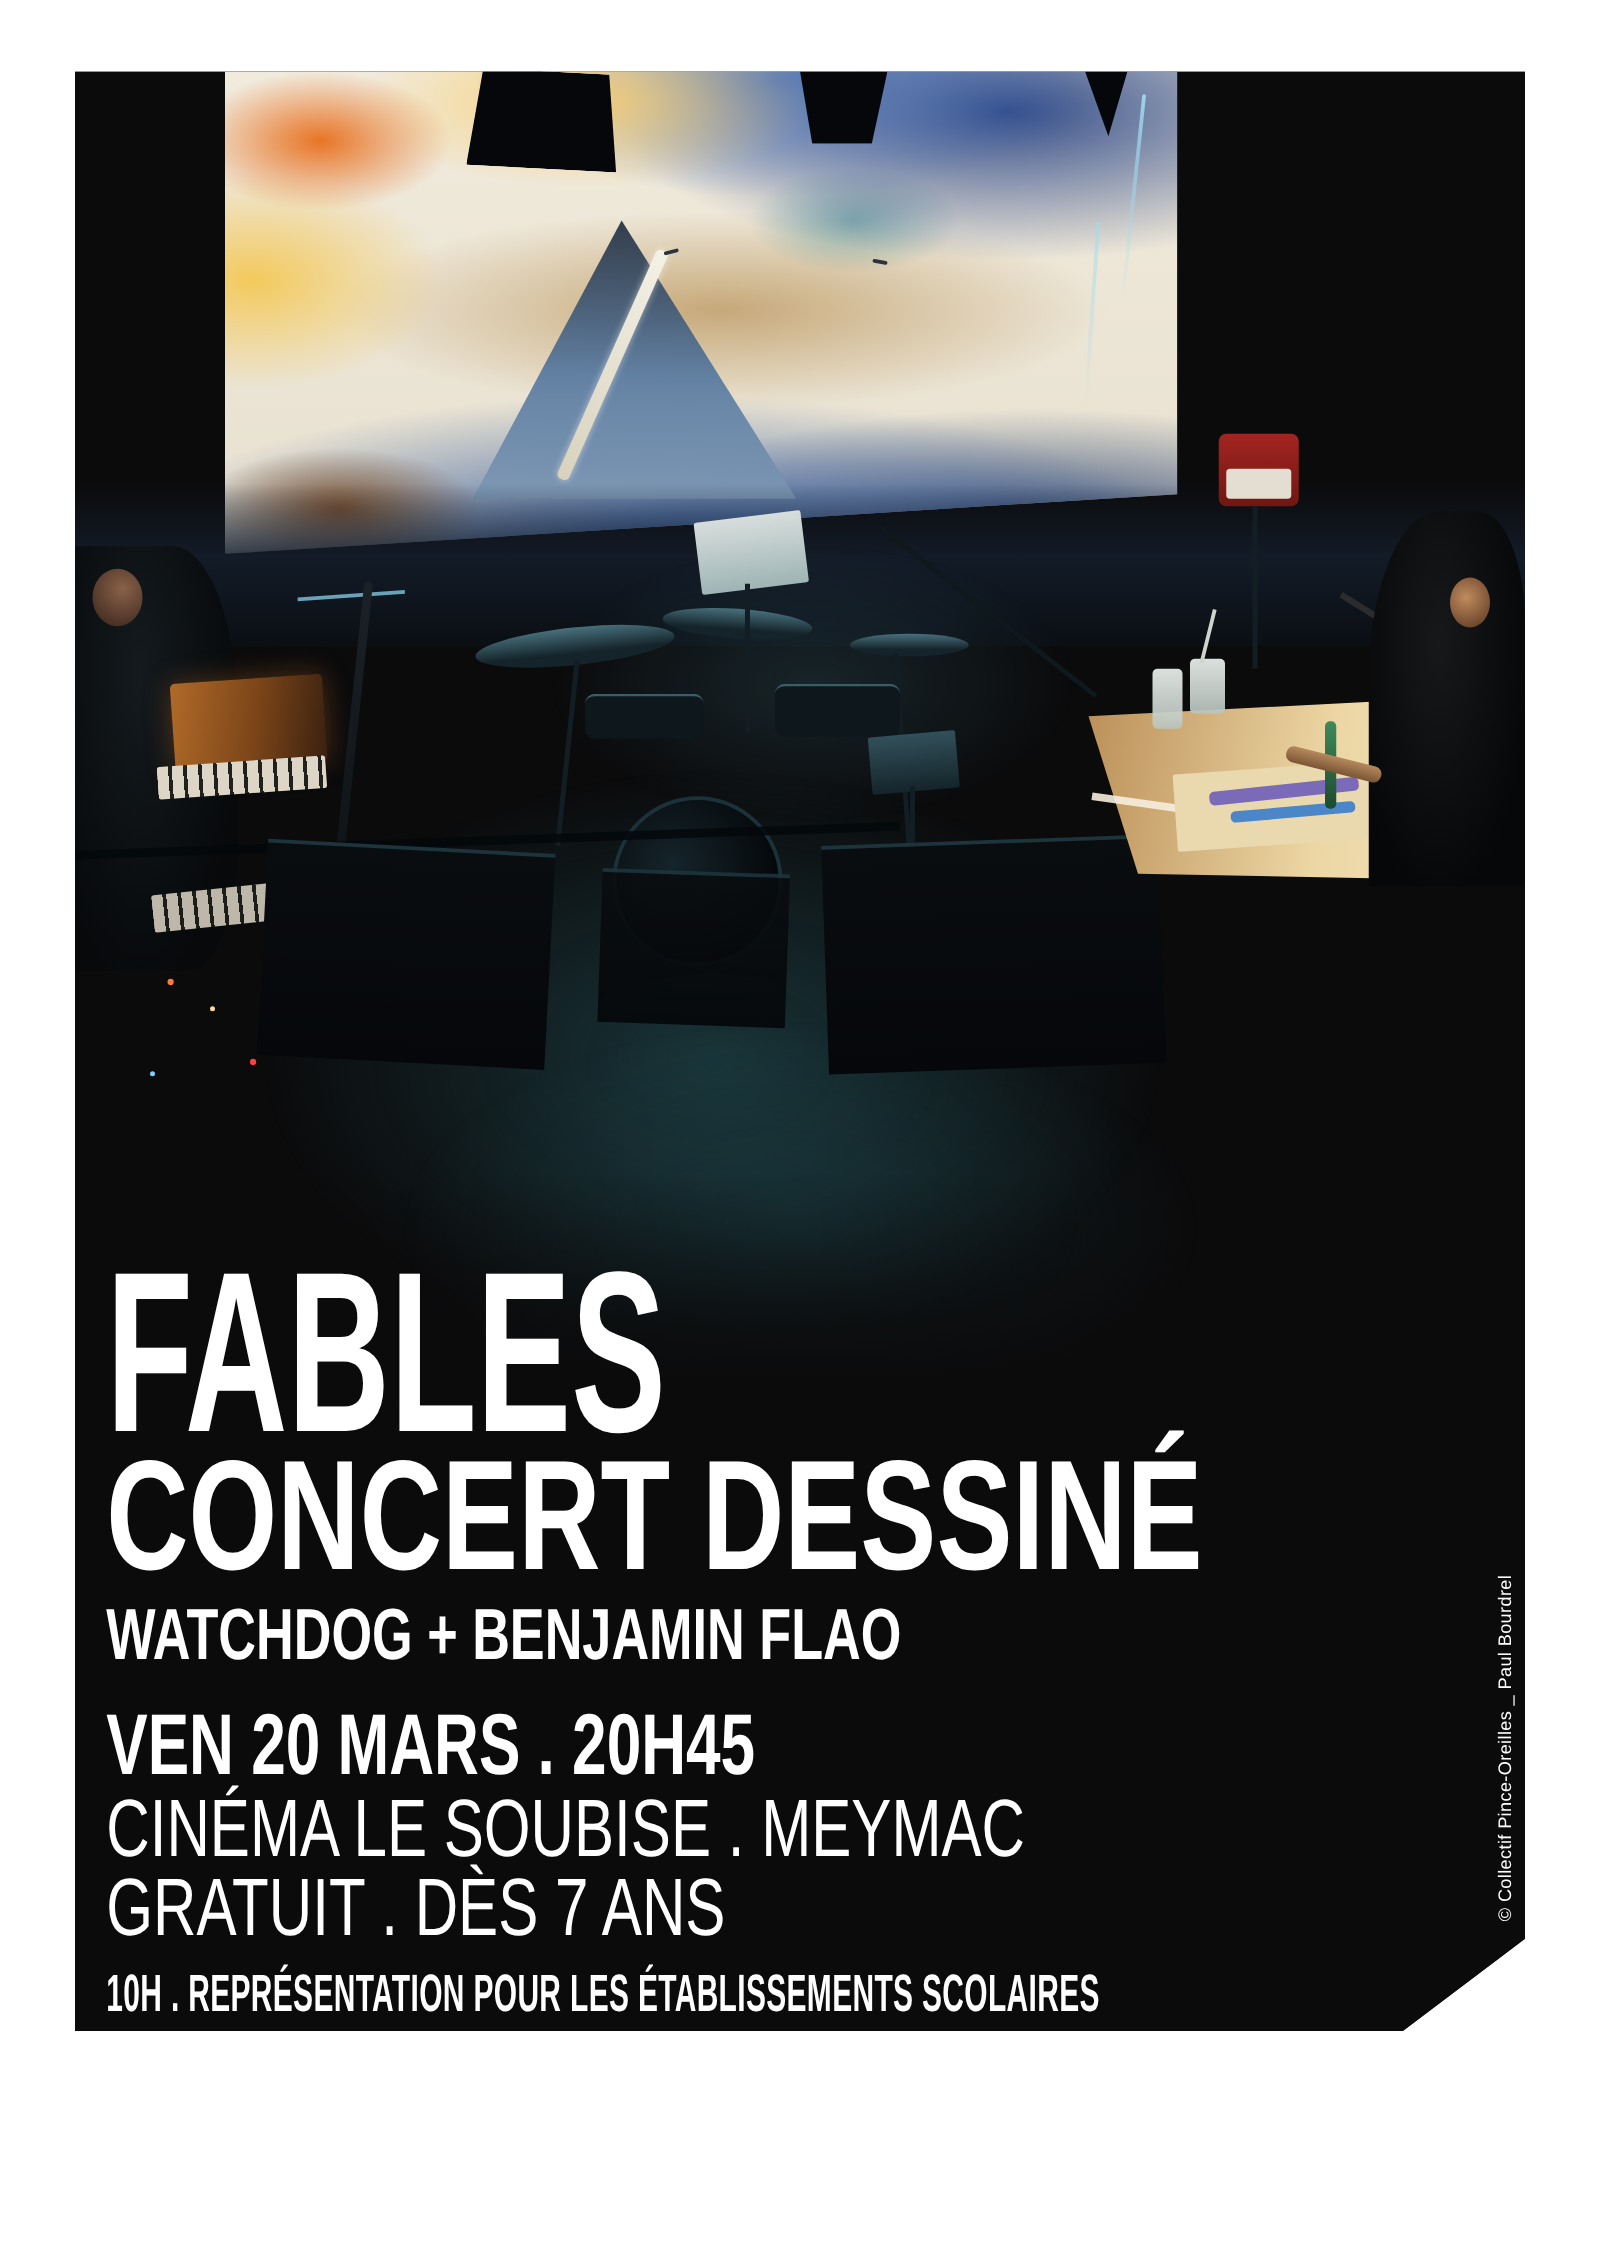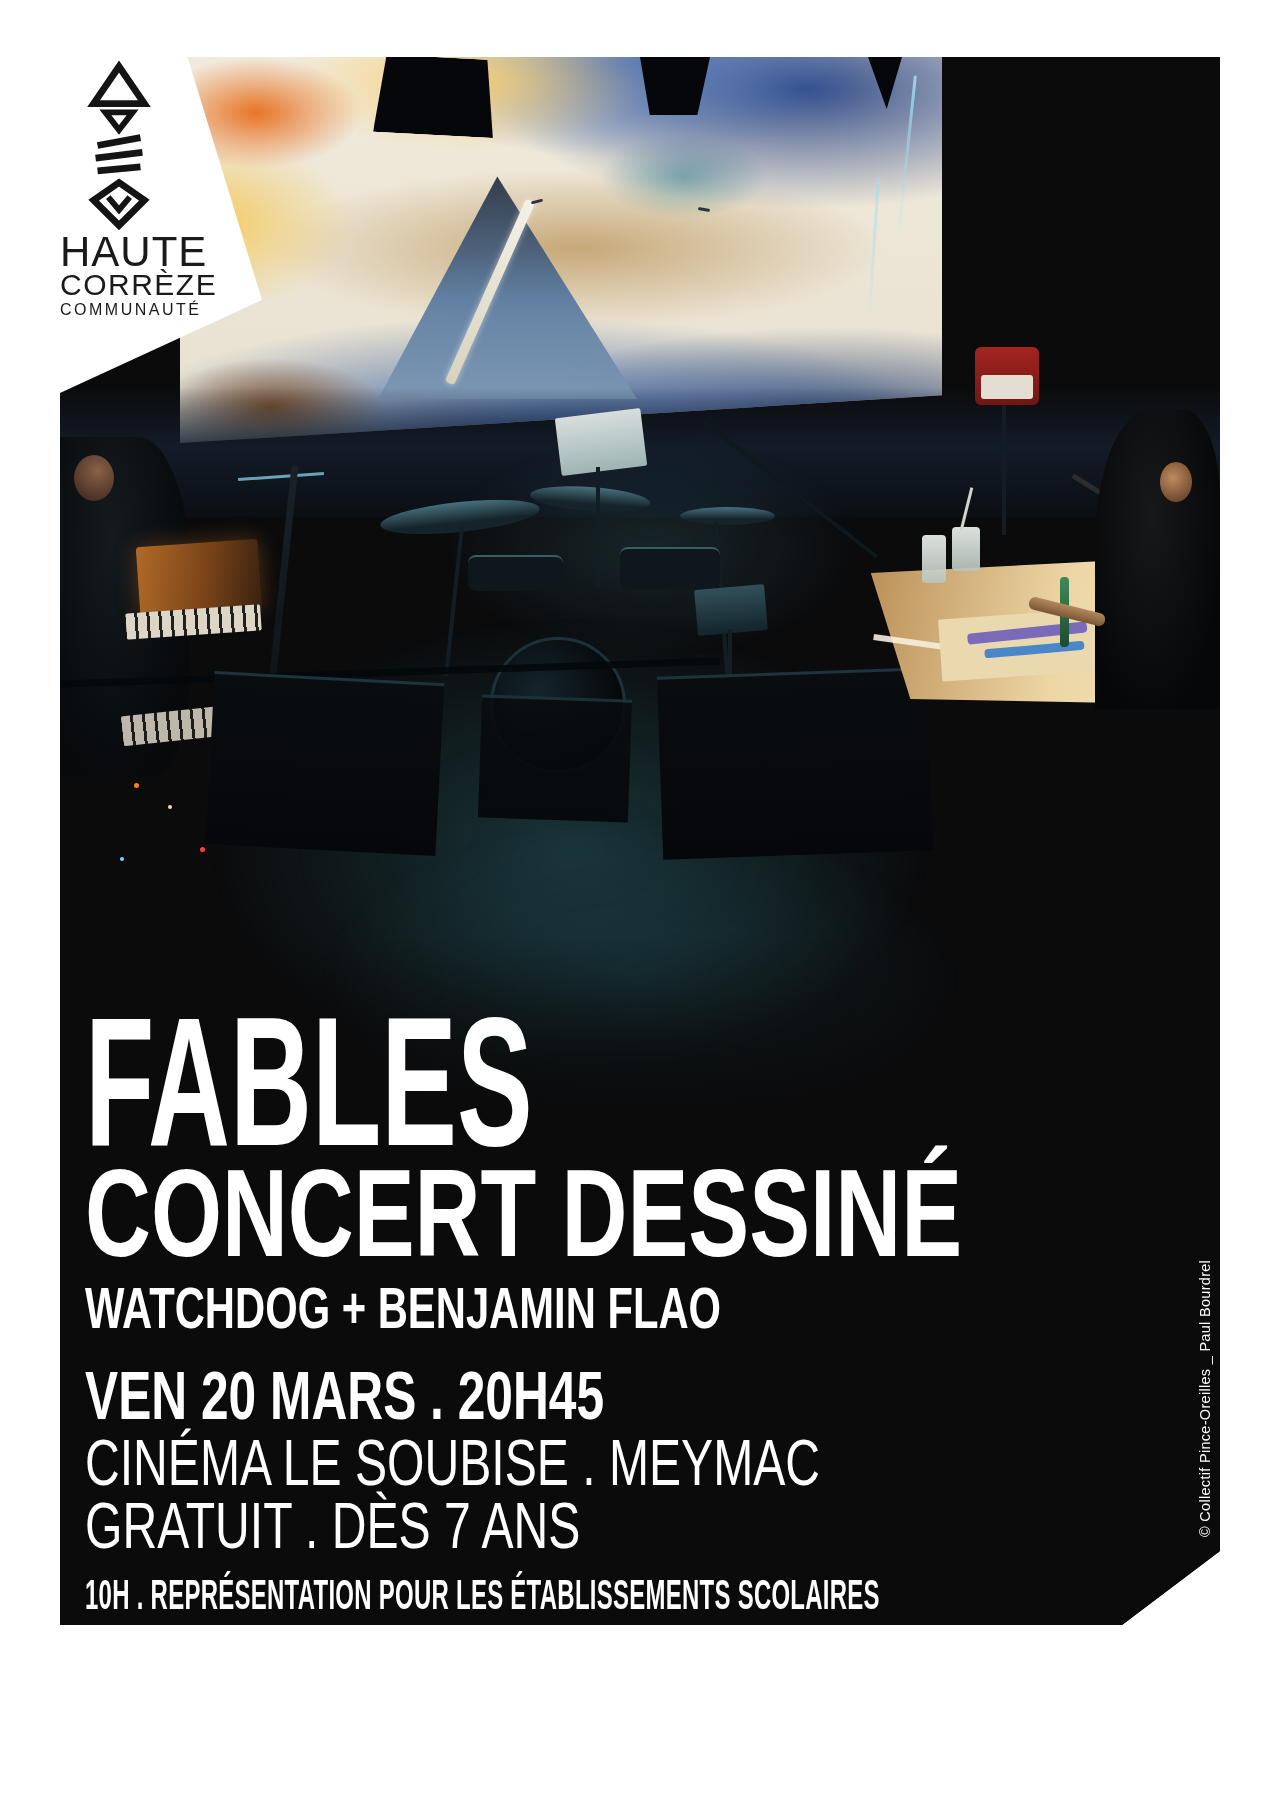--- a/index.html
+++ b/index.html
@@ -217,34 +217,20 @@
     <div class="hl" id="t-subtitle">CONCERT DESSINÉ</div>
     <div class="hl" id="t-artists">WATCHDOG + BENJAMIN FLAO</div>
     <div class="hl" id="t-date">VEN 20 MARS . 20H45</div>
     <div class="hl" id="t-venue">CINÉMA LE SOUBISE . MEYMAC</div>
     <div class="hl" id="t-price">GRATUIT . DÈS 7 ANS</div>
     <div class="hl" id="t-school">10H . REPRÉSENTATION POUR LES ÉTABLISSEMENTS SCOLAIRES</div>
 
     <div id="credit">© Collectif Pince-Oreilles _ Paul Bourdrel</div>
   </div>
 
-  <div id="brand" class="abs">
-    <svg class="abs" style="left:80px;top:60px;" width="78" height="172" viewBox="0 0 80 175" fill="none" stroke="#141414" stroke-width="7">
-      <path d="M40 6 L66 44 L14 44 Z"></path>
-      <path d="M26 53 L54 53 L40 71 Z" stroke-width="6"></path>
-      <line x1="18" y1="87" x2="62" y2="79"></line>
-      <line x1="16" y1="100" x2="64" y2="94"></line>
-      <line x1="18" y1="113" x2="62" y2="109"></line>
-      <path d="M40 125 L66 143 L40 169 L14 143 Z"></path>
-      <path d="M29 140 L40 153 L51 140" stroke-width="6"></path>
-    </svg>
-    <div class="bl" id="bl1">HAUTE</div>
-    <div class="bl" id="bl2">CORRÈZE</div>
-    <div class="bl" id="bl3">COMMUNAUTÉ</div>
-  </div>
 
   <div id="footer" class="abs">
 
     
     
 
     
     
 
     

